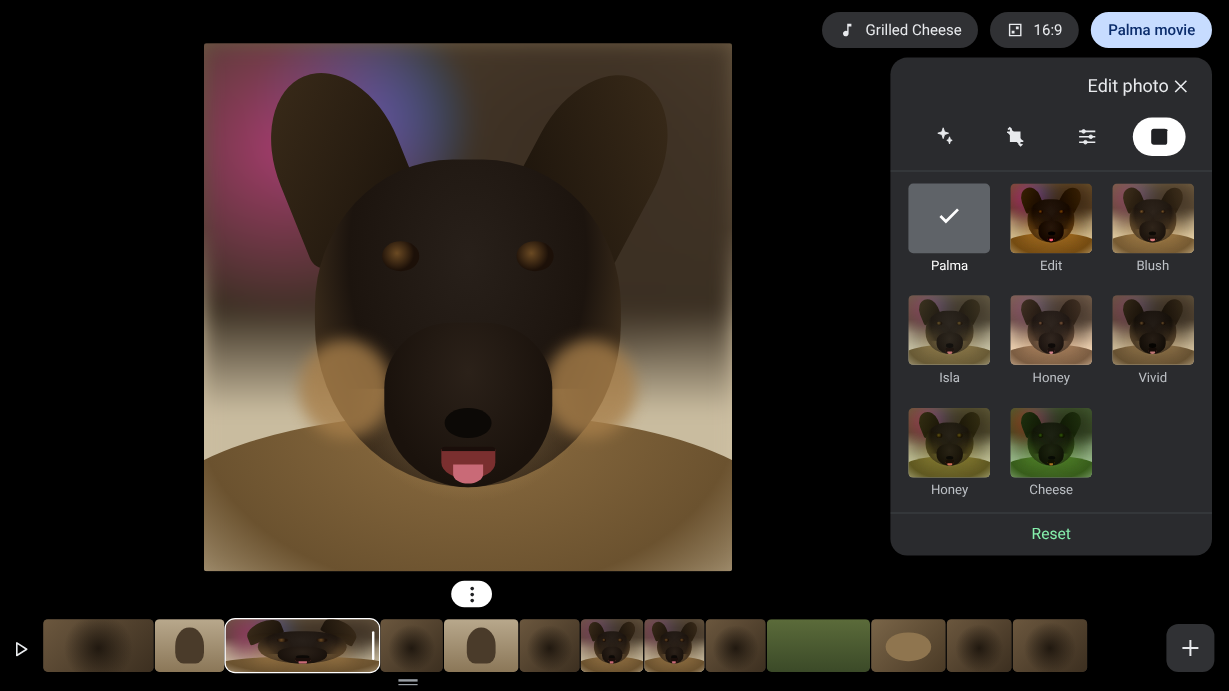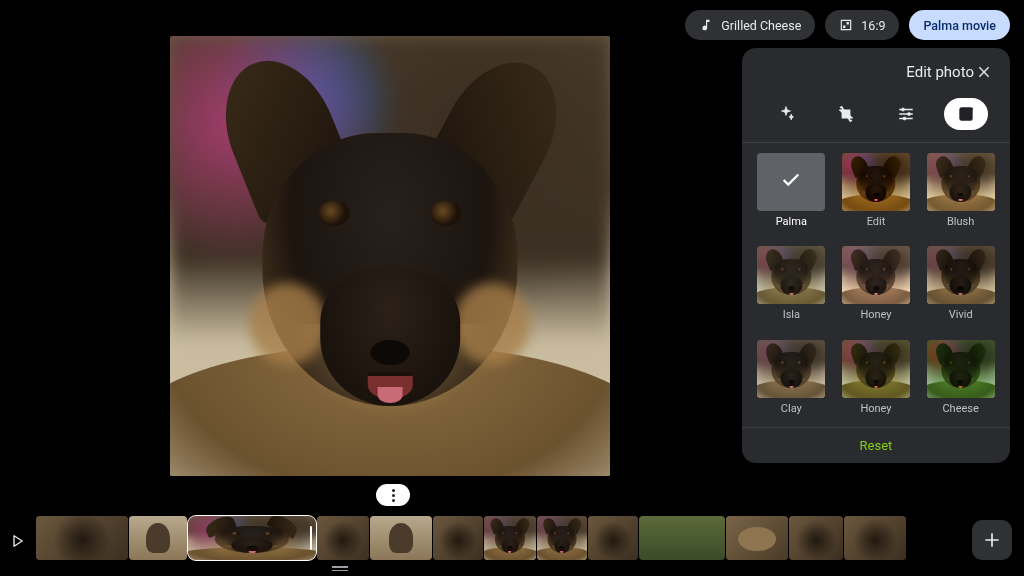--- a/index.html
+++ b/index.html
@@ -73,21 +73,21 @@
   
   .tint-vivid { filter: saturate(1.5) contrast(1.1); }
   .tint-playa { filter: sepia(0.25) saturate(1.2) brightness(1.05); }
   .tint-honey { filter: sepia(0.35) hue-rotate(-10deg) brightness(1.08); }
   .tint-isla  { filter: contrast(0.95) brightness(1.05) saturate(0.9) hue-rotate(10deg); }
   .tint-desert{ filter: sepia(0.3) contrast(1.05) brightness(0.95); }
   .tint-clay  { filter: sepia(0.2) saturate(0.85) brightness(0.98); }
   .tint-palma { filter: saturate(1.2) hue-rotate(20deg) brightness(1.02); }
   .tint-blush { filter: hue-rotate(55deg) saturate(1.4) brightness(0.95); }
 
-  .panel-footer { border-top:1px solid #3c4043; padding:10px 12px; text-align:center; font-size:13px; color:#84cc16; cursor:default; }
+  .panel-footer { border-top:1px solid #3c4043; padding:10px 12px; text-align:center; font-size:13px; color:#86efac; cursor:default; }
 
   
   .play-btn { position:absolute; left:8px; bottom:26px; width:18px; height:18px; cursor:pointer; }
   .play-btn svg { width:100%; height:100%; fill:#e8eaed; }
   .timeline { position:absolute; left:36px; bottom:14px; right:56px; height:48px; display:flex; align-items:center; gap:0; }
   .clip { height:44px; flex:0 0 auto; border-radius:4px; overflow:hidden; position:relative; cursor:pointer; background:#3a3128; }
   .clip + .clip { margin-left:1px; }
   .clip .thumb { width:100%; height:100%; }
   .clip.selected { outline:2.5px solid #fff; outline-offset:-1px; border-radius:8px; }
   .clip.selected::before, .clip.selected::after { content:''; position:absolute; top:10px; bottom:10px; width:2.5px; background:#fff; border-radius:2px; }
@@ -326,45 +326,20 @@
                   <div class="nose"></div>
                   <div class="mouth"></div>
                   <div class="tongue"></div>
                 </div>
               </div>
             </div>
           </div>
           <div class="filter-label">Vivid</div>
         </div>
         <div class="filter-item">
-          <div class="filter-thumb tint-clay">
-            <div class="dog-photo">
-              <div class="blur-bg"></div>
-              <div class="body"></div>
-              <div class="ears">
-                <div class="ear l"></div>
-                <div class="ear r"></div>
-              </div>
-              <div class="head">
-                <div class="tan"></div>
-                <div class="cheek l"></div>
-                <div class="cheek r"></div>
-                <div class="eye l"></div>
-                <div class="eye r"></div>
-                <div class="muzzle">
-                  <div class="nose"></div>
-                  <div class="mouth"></div>
-                  <div class="tongue"></div>
-                </div>
-              </div>
-            </div>
-          </div>
-          <div class="filter-label">Clay</div>
-        </div>
-        <div class="filter-item">
           <div class="filter-thumb tint-palma">
             <div class="dog-photo">
               <div class="blur-bg"></div>
               <div class="body"></div>
               <div class="ears">
                 <div class="ear l"></div>
                 <div class="ear r"></div>
               </div>
               <div class="head">
                 <div class="tan"></div>

